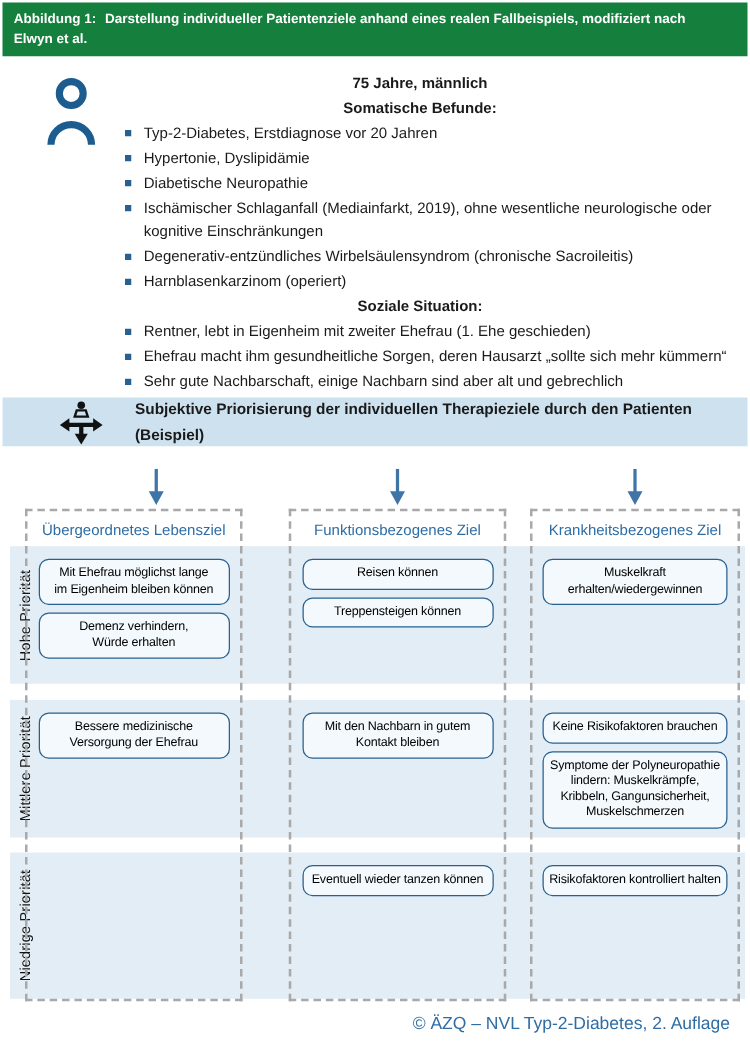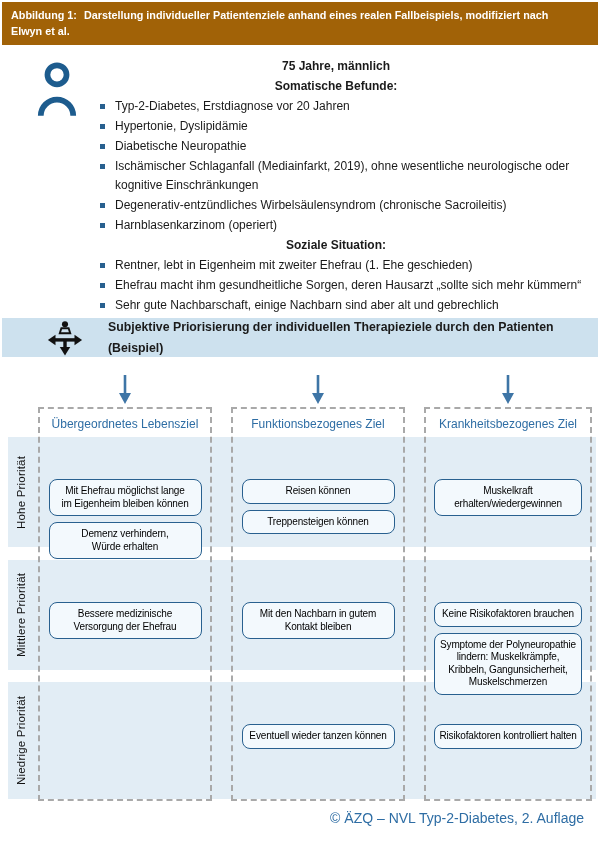--- a/index.html
+++ b/index.html
@@ -4,21 +4,21 @@
 <style>
   * { margin:0; padding:0; box-sizing:content-box; }
   html,body { background:#fff; }
   body {
     width:600px; height:843px; position:relative; overflow:hidden;
     font-family:"Liberation Sans", sans-serif; color:#1a1a1a;
   }
   
   .caption {
     position:absolute; left:2px; top:2px; width:596px; box-sizing:border-box;
-    background:#a16207; color:#ffffff; padding:5px 9px 6px 9px;
+    background:#15803d; color:#ffffff; padding:5px 9px 6px 9px;
     font-weight:bold; font-size:10.8px; line-height:16px;
   }
   .caption-label { margin-right:7px; }
   .caption-text { white-space:pre-line; }
   
   .patient-icon { position:absolute; left:36px; top:60px; }
   .patient-info {
     position:absolute; left:90px; top:57px; width:492px;
     font-size:12px; line-height:19px;
   }
@@ -53,32 +53,32 @@
     writing-mode:vertical-rl; transform:rotate(180deg);
     font-size:11.5px; color:#111; letter-spacing:0.2px;
   }
   .rl-1 { top:33px;  height:110px; }
   .rl-2 { top:156px; height:110px; }
   .rl-3 { top:278px; height:117px; }
   .col {
     position:absolute; top:3px; height:394px; box-sizing:border-box;
     border:2px dashed #a9a9a9; display:flex; flex-direction:column;
   }
-  .col-1 { left:38px;  width:174px;justify-content:space-between; }
+  .col-1 { left:20px;  width:174px;justify-content:space-between; }
   .col-2 { left:231px; width:174px; }
   .col-3 { left:424px; width:168px; }
   .col-header {
     height:29px; flex:0 0 auto; display:flex; align-items:center; justify-content:center;
     color:#2e6da4; font-size:12px;
   }
   .cell {
     display:flex; flex-direction:column; align-items:center;
     padding-top:9px; gap:6px; box-sizing:border-box;
   }
-  .cell-r0 { height:123px;margin-top:32px; } .cell-r1 { height:122px; } .cell-r2 { flex:1; }
+  .cell-r0 { height:123px; } .cell-r1 { height:122px; } .cell-r2 { flex:1; }
   .goal-box {
     width:90%; box-sizing:border-box; background:#f3f9fd;
     border:1.5px solid #28608f; border-radius:8px;
     padding:5px 3px; font-size:10px; letter-spacing:-0.15px; line-height:12.5px;
     text-align:center; white-space:pre-line; color:#000;
   }
   
   .footer {
     position:absolute; right:16px; top:810px;
     font-size:14px; color:#2e6da4;

